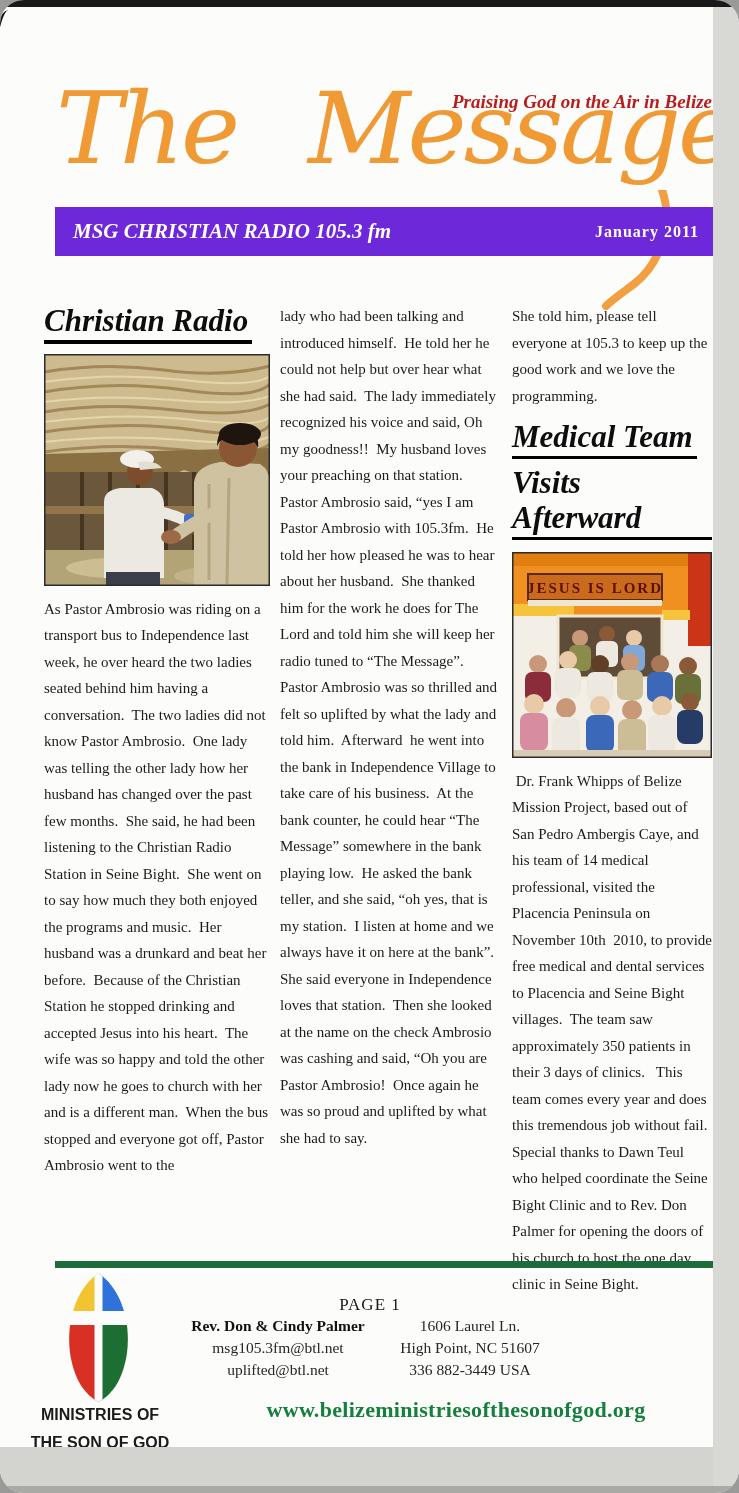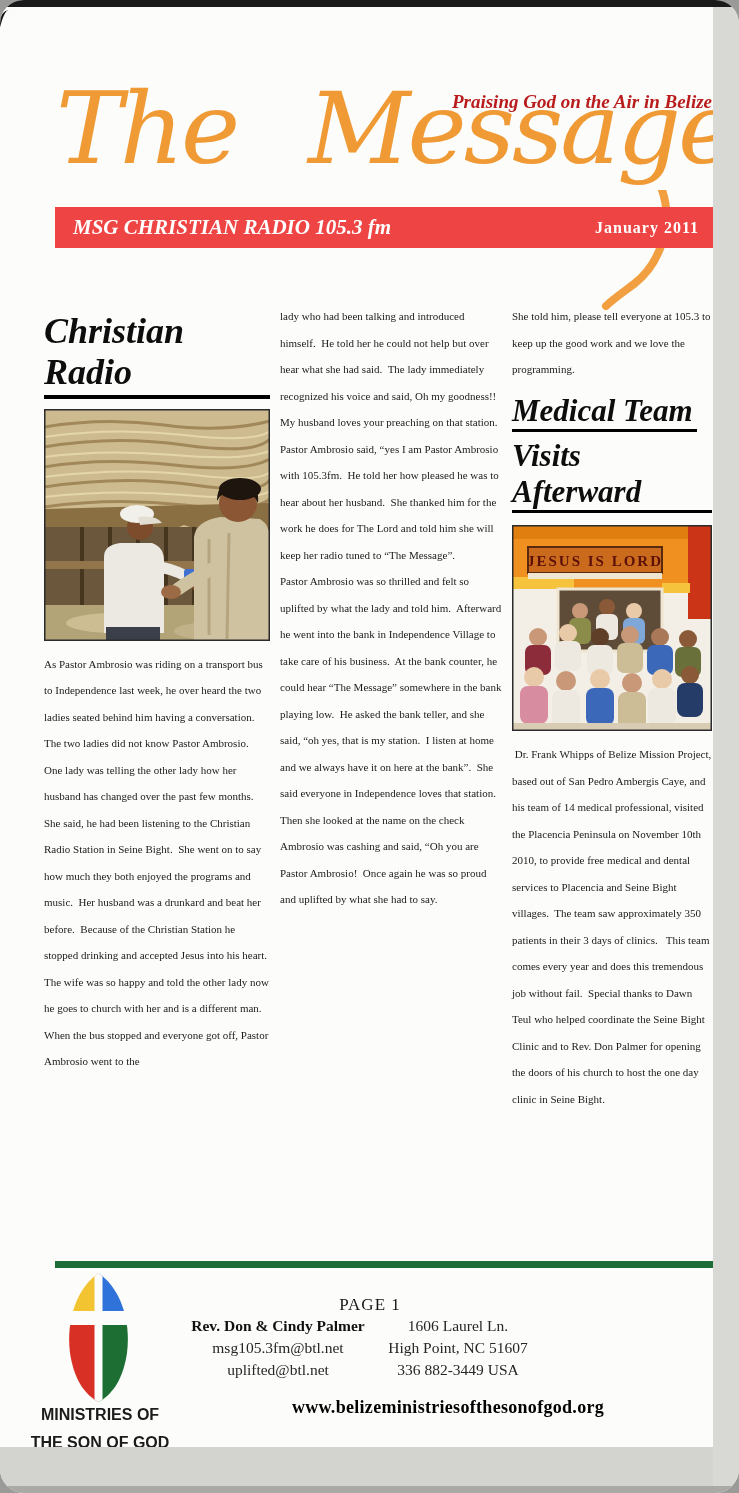--- a/index.html
+++ b/index.html
@@ -28,41 +28,41 @@
     font-size:19px; font-weight:bold; font-style:italic; color:#b91c1c;
   }
   .title {
     position:absolute; left:56px; top:72px; width:660px;
     font-family:"DejaVu Serif", serif; font-style:italic;
     font-size:100px; line-height:1; color:#f09a36;
     letter-spacing:-3px; word-spacing:42px; white-space:nowrap;
   }
   .descender { position:absolute; left:598px; top:183px; pointer-events:none; }
   .banner {
-    position:absolute; left:55px; top:200px; width:658px; height:41px;
-    background:#ef4444; color:#ffffff; box-sizing:border-box;
+    position:absolute; left:55px; top:200px; width:658px; height:49px;
+    background:#6d28d9; color:#ffffff; box-sizing:border-box;
     display:flex; justify-content:space-between; align-items:center;
     padding:0 14px 0 18px;
   }
   .banner-left  { font-size:21px; font-weight:bold; font-style:italic; }
   .banner-right { font-size:16px; font-weight:bold; letter-spacing:1px; }
 
   
   .columns {
     position:absolute; left:44px; top:296px; width:668px;
     display:grid; grid-template-columns:226px 222px 200px; column-gap:10px;
   }
   .col { min-width:0; }
   .col p {
-    margin:0; font-size:11px; line-height:26.5px; color:#1b1b1b;
+    margin:0; font-size:15px; line-height:26.5px; color:#1b1b1b;
     white-space:pre-wrap;
   }
   .headline {
-    display:inline-block; margin:8px 0 6px 0; padding:0 4px 1px 0;
-    font-size:36px; line-height:1.15; font-weight:bold; font-style:italic;
+    display:inline-block; margin:0 0 6px 0; padding:0 4px 1px 0;
+    font-size:31px; line-height:1.15; font-weight:bold; font-style:italic;
     border-bottom:4px solid #000; color:#0d0d0d;
   }
   .headline.small { font-size:31px; margin:4px 0 2px 0; border-bottom:3.5px solid #000; }
   .headline-block { margin:6px 0 10px 0; }
   .photo { display:block; margin:4px 0 10px 0; }
 
   
   .page-label {
     position:absolute; left:30px; top:1288px; width:680px; text-align:center;
     font-size:17px; letter-spacing:1px; color:#161616;
@@ -70,26 +70,26 @@
   .rule { position:absolute; left:55px; top:1254px; width:658px; height:7px; background:#1e6c3a; }
   .logo { position:absolute; left:63px; top:1266px; }
   .logo-caption {
     position:absolute; left:18px; top:1394px; width:164px; text-align:center;
     font-family:"Liberation Sans", sans-serif; font-size:16px; font-weight:bold;
     line-height:1.75; color:#1b1b1b;
   }
   .contact {
     position:absolute; left:188px; top:1308px; width:520px;
     display:grid; grid-template-columns:180px 180px 160px;
-    font-size:15.5px; line-height:22px; text-align:center; color:#262626;
+    font-size:15.5px; line-height:22px; text-align:center; color:#262626;gap:12px;
   }
   .contact .bold { font-weight:bold; color:#111; }
   .website {
-    position:absolute; left:188px; top:1390px; width:520px; text-align:center;
-    font-size:18px; font-weight:bold; color:#000000; letter-spacing:0.3px;
+    position:absolute; left:196px; top:1390px; width:520px; text-align:center;
+    font-size:22px; font-weight:bold; color:#15803d; letter-spacing:0.3px;
   }
 </style>
 </head>
 <body>
 
 <div class="scan">
   <div class="page">
 
     <div>
       <div class="title">The Message</div>

